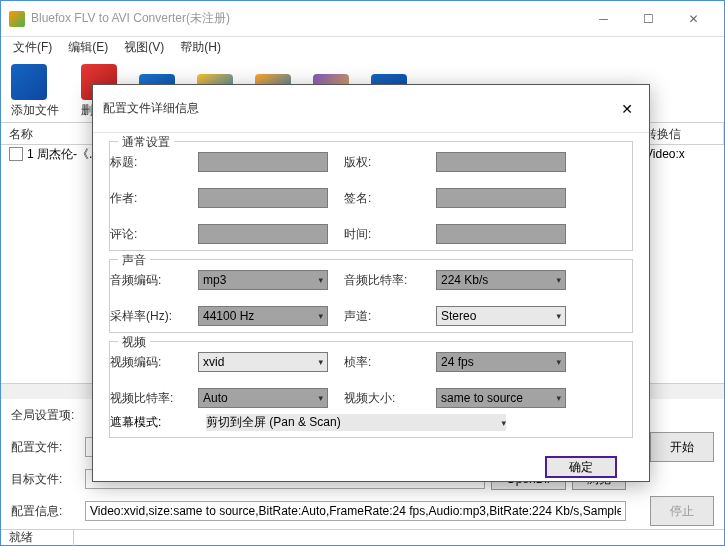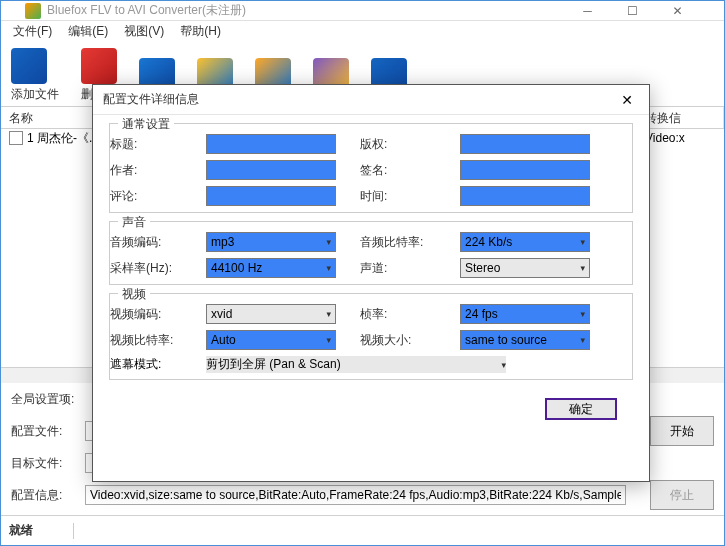--- a/index.html
+++ b/index.html
@@ -1,20 +1,20 @@
 <!DOCTYPE html>
 <html><head>
 <meta charset="utf-8">
 <style>
 * { box-sizing: border-box; margin: 0; padding: 0; font-family: "Microsoft YaHei", "SimSun", sans-serif; font-size: 12px; }
 body { background: #fff; width: 725px; height: 546px; overflow: hidden; position: relative; }
 
 
 .main-window { width: 725px; height: 546px; border: 1px solid #4a90d9; background: #fff; }
-.titlebar { height: 20px; background: #fff; display: flex; align-items: center; padding: 0 24px; border-bottom: 1px solid #e0e0e0; }
+.titlebar { height: 36px; background: #fff; display: flex; align-items: center; padding: 0 8px; border-bottom: 1px solid #e0e0e0; }
 .titlebar-icon { width: 16px; height: 16px; margin-right: 6px; background: linear-gradient(135deg,#ff9800,#4caf50); border-radius: 2px; }
 .titlebar-text { flex: 1; color: #999; }
 .titlebar-controls { display: flex; gap: 0; }
 .titlebar-btn { width: 45px; height: 28px; display: flex; align-items: center; justify-content: center; color: #666; cursor: pointer; }
 
 .menubar { height: 24px; display: flex; padding: 0 4px; background: #fff; }
 .menu-item { padding: 2px 8px; color: #333; cursor: pointer; }
 
 .toolbar { height: 62px; background: #fff; display: flex; align-items: center; padding: 2px 10px; gap: 22px; border-bottom: 1px solid #d0d0d0; }
 .tool-btn { display: flex; flex-direction: column; align-items: flex-start; gap: 2px; cursor: pointer; }
@@ -34,35 +34,35 @@
 .scroll-thumb { position:absolute; left:0; top:2px; height:12px; width:120px; background:#c01818; }
 
 .bottom-panel { padding: 8px 10px; background: #fff; }
 .global-label { color: #333; margin-bottom: 8px; }
 .field-row { display: flex; align-items: center; margin-bottom: 6px; gap: 6px; }
 .field-label { width: 68px; color: #333; }
 .field-input { flex: 1; height: 20px; border: 1px solid #aaa; padding: 0 4px; background: #fff; }
 .btn { height: 22px; padding: 0 14px; background: #e8e8e8; border: 1px solid #999; cursor: pointer; }
 .btn-big { height: 30px; width: 64px; }
 
-.statusbar { position:absolute; left:1px; right:1px; bottom:1px; height: 30px; border-top: 1px solid #d0d0d0; display: flex; align-items: center; padding: 0 8px; color: #333; background:#fff;font-weight:bold; }
+.statusbar { position:absolute; left:1px; right:1px; bottom:1px; height: 16px; border-top: 1px solid #d0d0d0; display: flex; align-items: center; padding: 0 8px; color: #333; background:#fff; }
 .statusbar .sep { width:1px; height:16px; background:#ccc; margin:0 60px 0 40px; }
 
 
 .dialog { position: absolute; left: 92px; top: 84px; width: 558px; height: 398px; background: #fff; border: 1px solid #555; box-shadow: 0 4px 20px rgba(0,0,0,0.3); z-index: 10; }
-.dialog-titlebar { height: 30px; display: flex; align-items: center; padding: 0 10px; border-bottom: 1px solid #e5e5e5; }
+.dialog-titlebar { height: 48px; display: flex; align-items: center; padding: 0 10px; border-bottom: 1px solid #e5e5e5; }
 .dialog-title { flex: 1; color: #333; }
 .dialog-close { width: 24px; height: 24px; display: flex; align-items: center; justify-content: center; cursor: pointer; font-size: 14px; }
 .dialog-body { padding: 8px 16px; }
 
 .group { border: 1px solid #ccc; margin-bottom: 8px; padding: 10px 12px 6px 0; position: relative; }
 .group-title { position: absolute; top: -8px; left: 8px; background: #fff; padding: 0 4px; color: #333; }
-.grid2 { display: grid; grid-template-columns: 72px 130px 76px 130px; column-gap: 24px; row-gap: 6px; align-items: center; }
+.grid2 { display: grid; grid-template-columns: 72px 130px 76px 130px; column-gap: 24px; row-gap: 6px; align-items: center; gap: 16px; }
 .grid2 .lbl { color: #333; }
-.grid2 input, .grid2 .combo { height: 20px; border: 1px solid #7a7a7a; padding: 0 4px; background: #3b82f6; width: 100%; }
+.grid2 input, .grid2 .combo { height: 20px; border: 1px solid #7a7a7a; padding: 0 4px; background: #a3a3a3; width: 100%; }
 .combo { display: flex; align-items: center; justify-content: space-between; cursor: pointer; }
 .combo .arrow { font-size: 9px; color: #333; }
 .gridfull { display: grid; grid-template-columns: 72px 1fr; column-gap: 24px; row-gap: 6px; align-items: center; }
 
 .dialog-buttons { display: flex; justify-content: flex-end; gap: 10px; padding: 10px 16px 0 0; }
 .dlg-btn { height: 22px; width: 72px; border: 1px solid #888; background: #e8e8e8; cursor: pointer; display:flex; align-items:center; justify-content:center; }
 .dlg-btn.primary { border: 2px solid #4c1d95; }
 
 
 .watermark { position:absolute; left:220px; top:230px; color:#d6d6d6; font-size:22px; z-index:1; pointer-events:none; }

